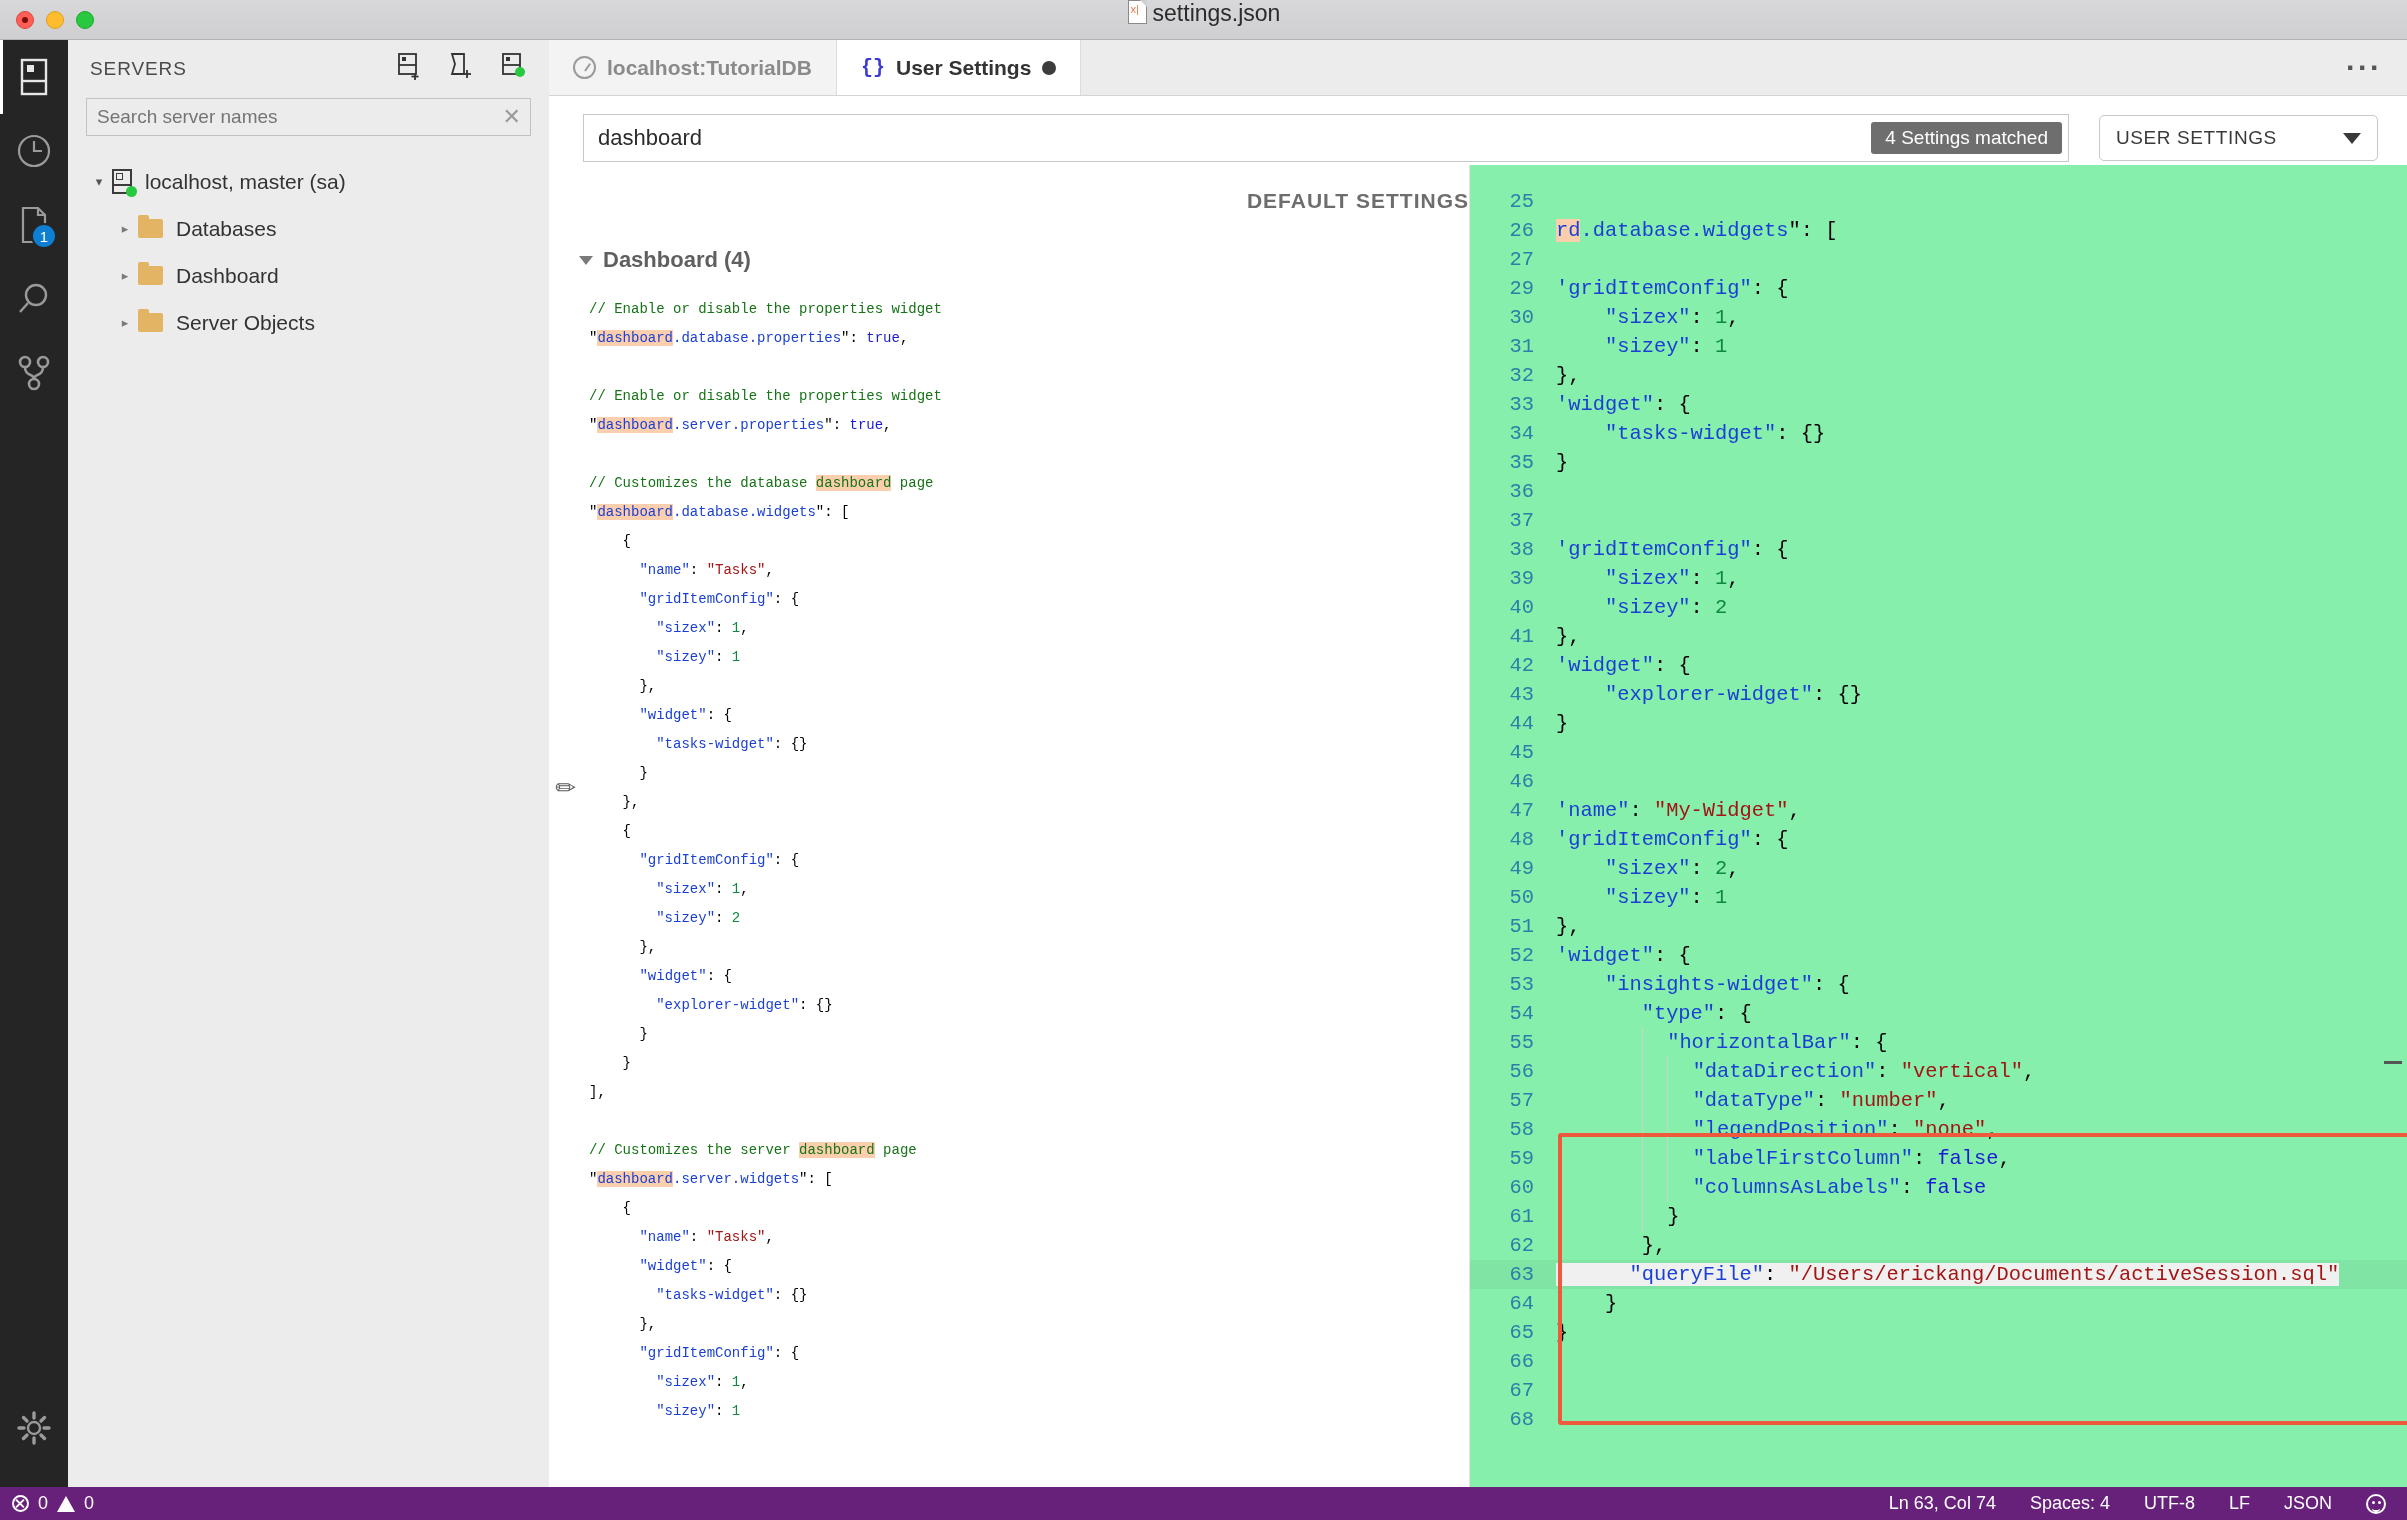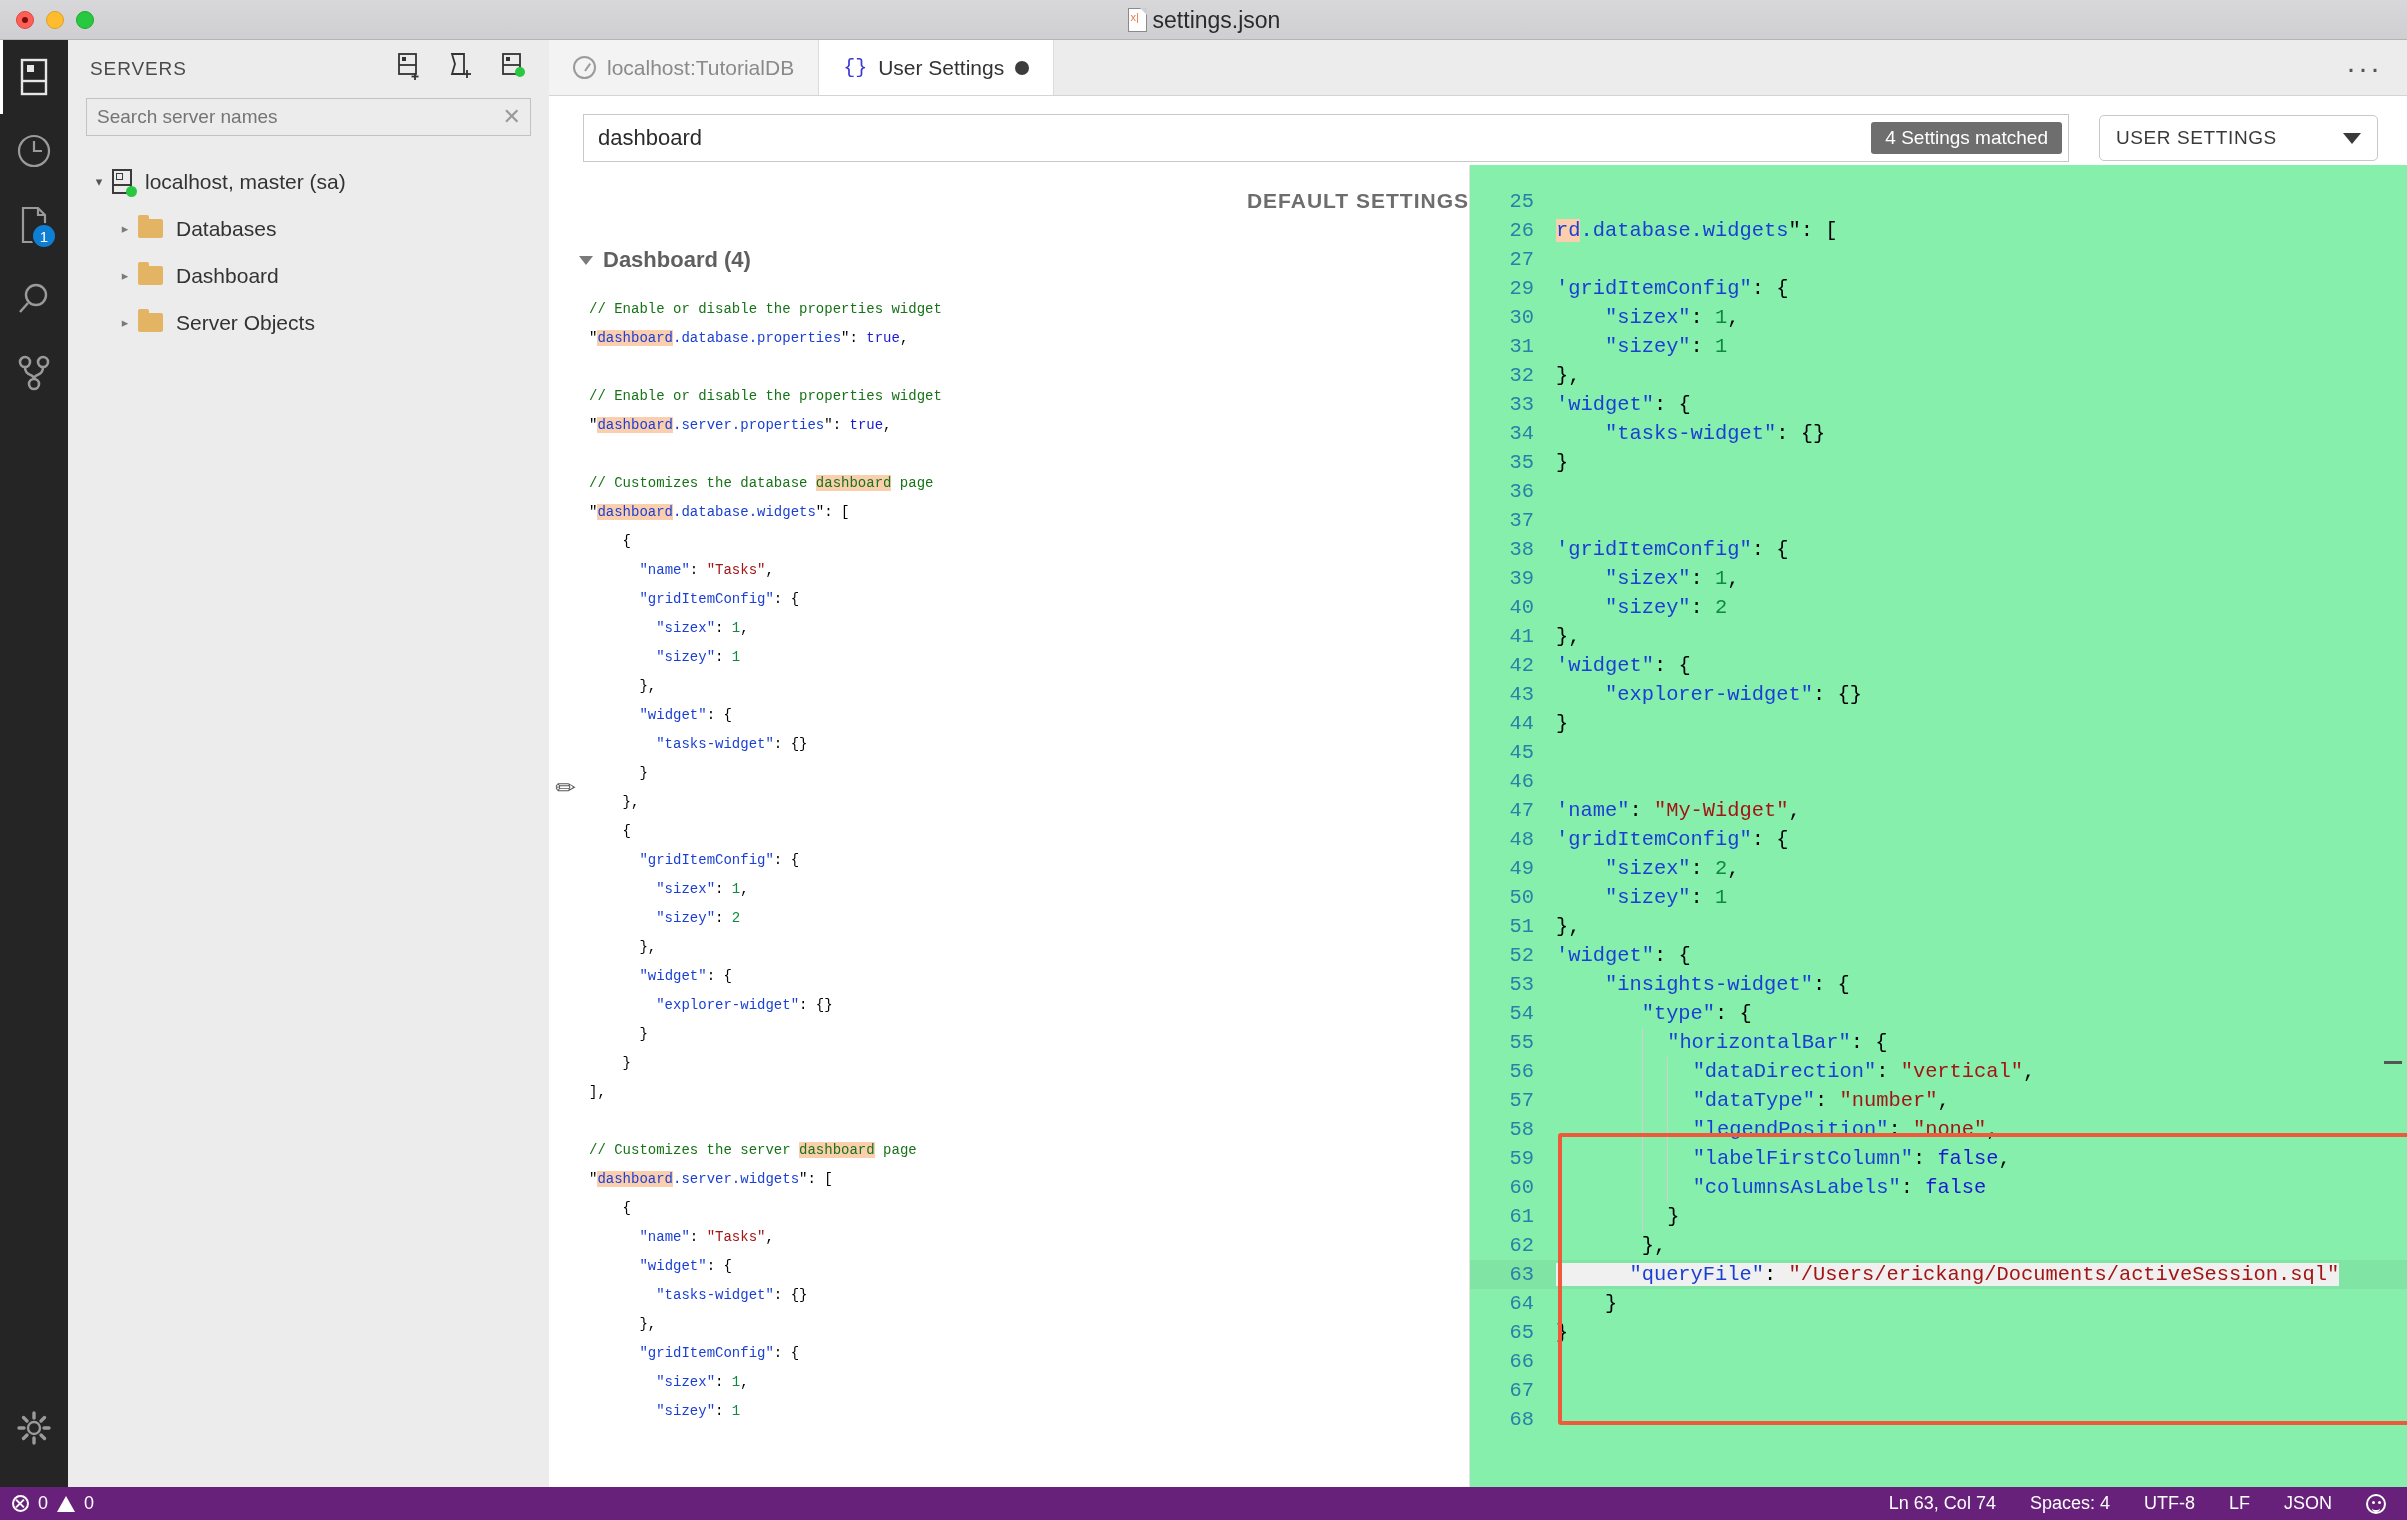--- a/index.html
+++ b/index.html
@@ -20,21 +20,21 @@
   }
   .traffic { display:flex; gap:12px; padding-left:16px; }
   .tl { width:18px; height:18px; border-radius:50%; }
   .tl.red { background:#ff5f57; border:1px solid #e0443e; }
   .tl.yellow { background:#febc2e; border:1px solid #dea123; }
   .tl.green { background:#28c840; border:1px solid #1aab29; }
   .tl.red::after{ content:""; display:block; width:6px;height:6px;border-radius:50%;
      background:#7a0f0a; margin:5px auto; }
   .title-center {
     position:absolute; left:0; right:0; top:0; height:40px;
-    display:flex; align-items:center; justify-content:center;
+    display:flex; align-items:flex-start; justify-content:center;
     gap:6px; font-size:23px; color:#2b2b2b; pointer-events:none;
   }
   .doc-icon { width:19px; height:24px; background:#fff; border:1.4px solid #8a8a8a;
     position:relative; display:inline-block; }
   .doc-icon::before{ content:""; position:absolute; right:-1px; top:-1px;
     border-left:7px solid transparent; border-top:7px solid #cfcfd2; }
   .doc-icon::after{ content:"x|"; position:absolute; left:2px; top:2px;
     font-size:11px; color:#e87b4a; font-family:"Liberation Sans",sans-serif; }
 
   
@@ -87,21 +87,21 @@
     position:relative; flex:0 0 25px;}
   .folder::before{content:"";position:absolute;left:0;top:-4px;width:11px;height:5px;
     background:#e2b463;border-radius:2px 2px 0 0;}
   .tree-row.indent { padding-left:44px; }
 
   
   .editor-area { position:absolute; left:549px; top:40px; right:0; height:1448px;
     background:#ffffff; }
 
   .tabs { height:56px; background:#ececec; display:flex; align-items:stretch;
-    border-bottom:1px solid #d4d4d4; position:relative; }
+    border-bottom:1px solid #d4d4d4; position:relative;font-weight:bold; }
   .tab { display:flex; align-items:center; gap:11px; padding:0 24px;
     font-size:21px; color:#8a8a8a; background:#f3f3f3;
     border-right:1px solid #dcdcdc; cursor:pointer; }
   .tab.active { background:#ffffff; color:#333; }
   .tab .gauge { width:23px;height:23px;border:2px solid #9b9b9b;border-radius:50%;
     position:relative; flex:0 0 23px; }
   .tab .gauge::after{content:"";position:absolute;left:9px;top:4px;width:2px;height:9px;
     background:#9b9b9b;transform:rotate(35deg);transform-origin:bottom;}
   .tab .braces { color:#3b3bd1; font-family:"Liberation Mono",monospace; font-size:20px; }
   .tab .dirty { width:14px;height:14px;border-radius:50%;background:#3c3c3c; }

